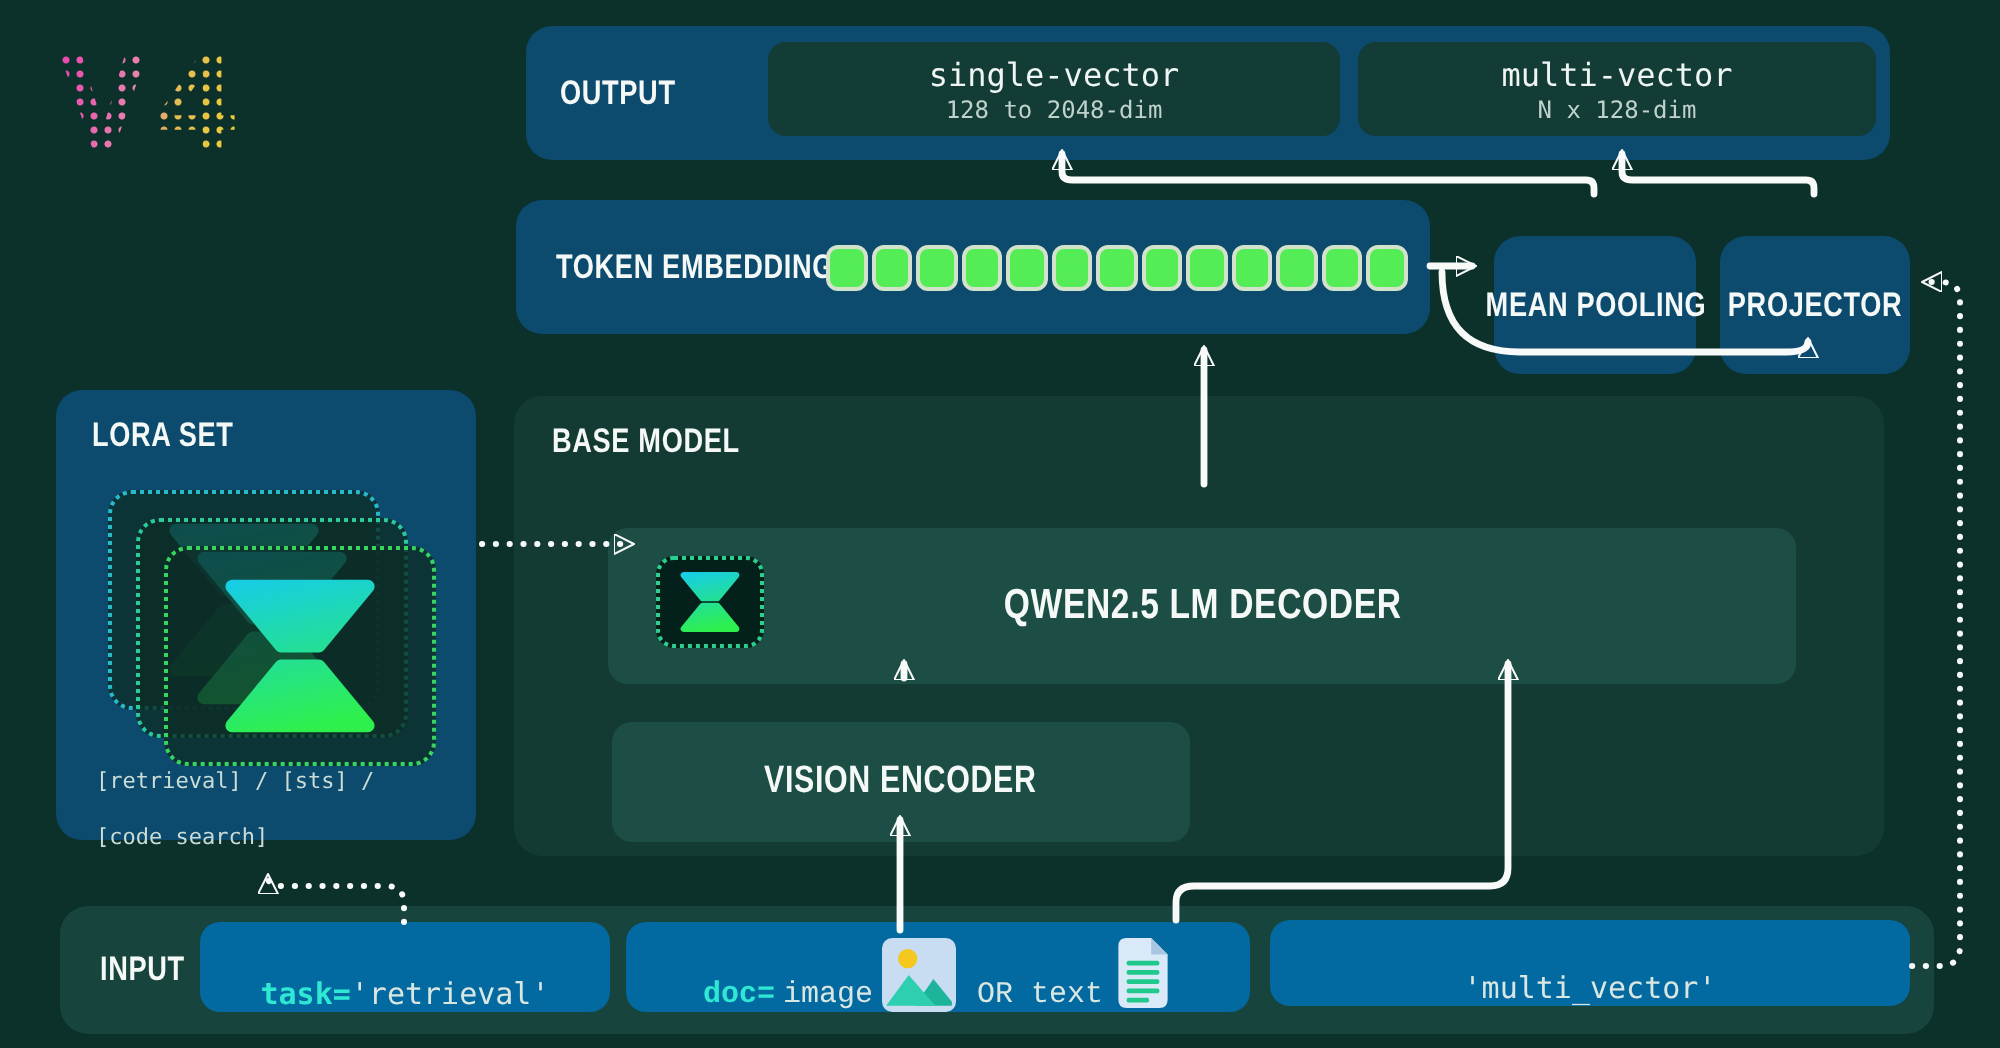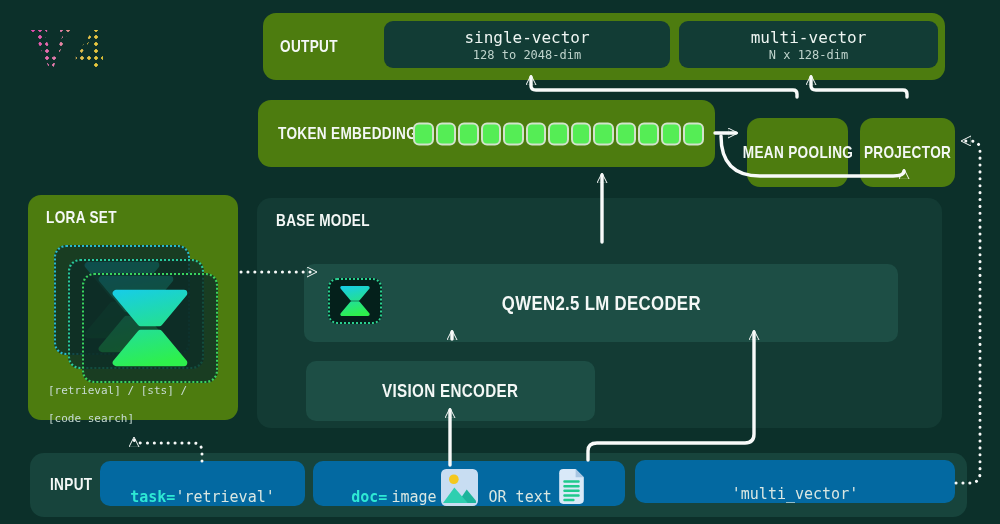--- a/index.html
+++ b/index.html
@@ -1,33 +1,33 @@
 <!DOCTYPE html>
 <html><head>
 <meta charset="utf-8">
 <style>
   html,body { margin:0; padding:0; background:#0c302a; }
   .stage {
     position:relative; width:1000px; height:524px; overflow:hidden;
     background:#0c302a; font-family:"Liberation Sans", sans-serif;
   }
   
-  .panel  { position:absolute; background:#4d7c0f; border-radius:13px; }
+  .panel  { position:absolute; background:#0c4a6e; border-radius:13px; }
   .hdr    { color:#f4f8f6; font-weight:700; white-space:nowrap; letter-spacing:.4px;
             font-family:"Liberation Sans", sans-serif; }
   .lbl-left { position:absolute; top:50%;
               transform:translateY(-50%) scaleX(.8); transform-origin:left center; }
   .cond-c { transform:scaleX(.8); transform-origin:center; }
   .mono   { font-family:"DejaVu Sans Mono", monospace; }
   .flexc  { display:flex; align-items:center; justify-content:center;margin-top:20px; }
 
   
   .logo {
-    position:absolute; left:30px; top:20px; font-size:58px; font-weight:800;
-    font-family:Liberation Serif, serif; letter-spacing:3px; line-height:1;
+    position:absolute; left:30px; top:20px; font-size:72px; font-weight:800;
+    font-family:Liberation Mono, monospace; letter-spacing:3px; line-height:1;
     background:linear-gradient(100deg,#e844b0 0%,#e87fae 38%,#e3bc52 62%,#f0d22e 100%);
     -webkit-background-clip:text; background-clip:text; color:transparent;
     -webkit-mask-image:radial-gradient(circle at 3px 3px,#000 1.5px,transparent 2px);
     -webkit-mask-size:7px 7px;
     mask-image:radial-gradient(circle at 3px 3px,#000 1.5px,transparent 2px);
     mask-size:7px 7px;
   }
 
   
   .output-panel { left:263px; top:13px; width:682px; height:67px; }
@@ -77,21 +77,21 @@
                 background:#1d4e45; border-radius:10px; font-size:19px; }
 
   
   .input-bar { left:30px; top:453px; width:937px; height:64px; border-radius:14px;
                background:#17443c; }
   .input-bar .lbl-left { left:20px; font-size:17px; }
   .code-box { position:absolute; background:#0369a1; border-radius:10px;
               display:flex; align-items:flex-end; justify-content:center;
               font-size:15px; white-space:pre; }
   .task-box   { left:70px;  top:8px; width:205px; height:45px; }
-  .doc-box    { left:283px; top:8px; width:312px; height:45px; gap:4px; }
+  .doc-box    { left:283px; top:8px; width:312px; height:45px; gap:4px;font-family:Liberation Mono, monospace; }
   .vector-box { left:605px; top:7px; width:320px; height:43px; }
   .code-key { color:#2ee8d4; font-weight:700; }
   .code-val { color:#d9e7e2; }
   .icon-gap { width:3px; }
 
   
   .arrows { position:absolute; left:0; top:0; width:1000px; height:524px;
             pointer-events:none; }
   .arrows path { fill:none; stroke:#f8faf9; stroke-linecap:round; stroke-linejoin:round; }
   .solid  { stroke-width:3.4; }

